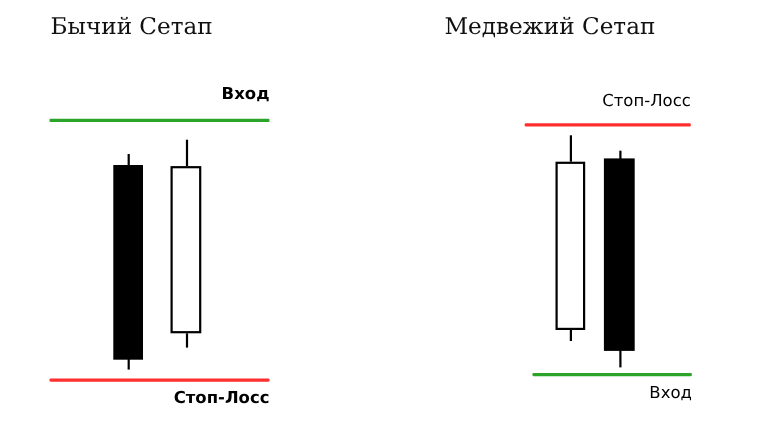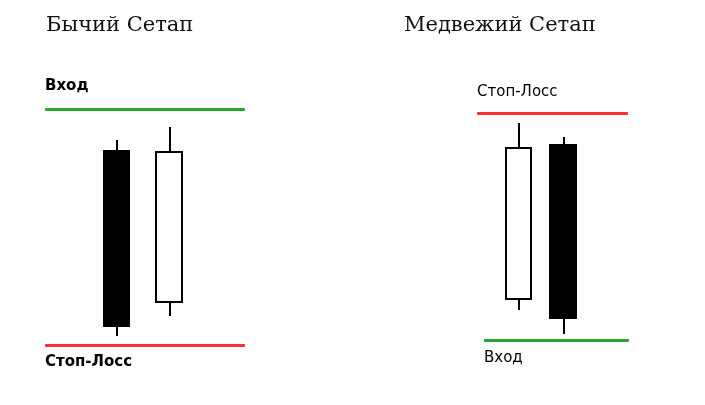--- a/index.html
+++ b/index.html
@@ -16,21 +16,21 @@
     font-family: "DejaVu Serif", "Liberation Serif", serif;
     font-size: 21px;
     color: #111111;
     white-space: nowrap;
   }
   .t-bull { left: 46px;  top: 12px; }
   .t-bear { left: 404px; top: 12px; }
 
   .lbl {
     position: absolute;
-    text-align: left;
+    text-align: right;
     font-size: 15px;
     color: #000000;
     white-space: nowrap;
   }
   .lbl.bold { font-weight: bold; }
 
   .line {
     position: absolute;
     height: 3px;
     border-radius: 1px;

